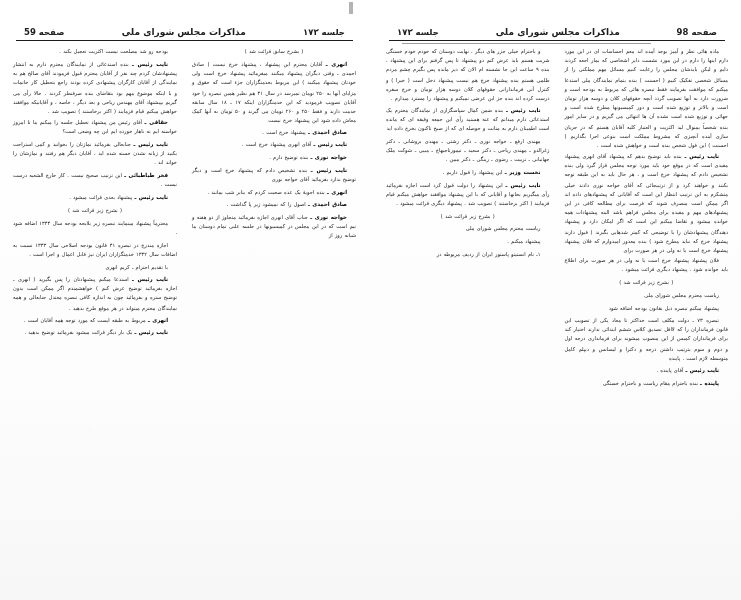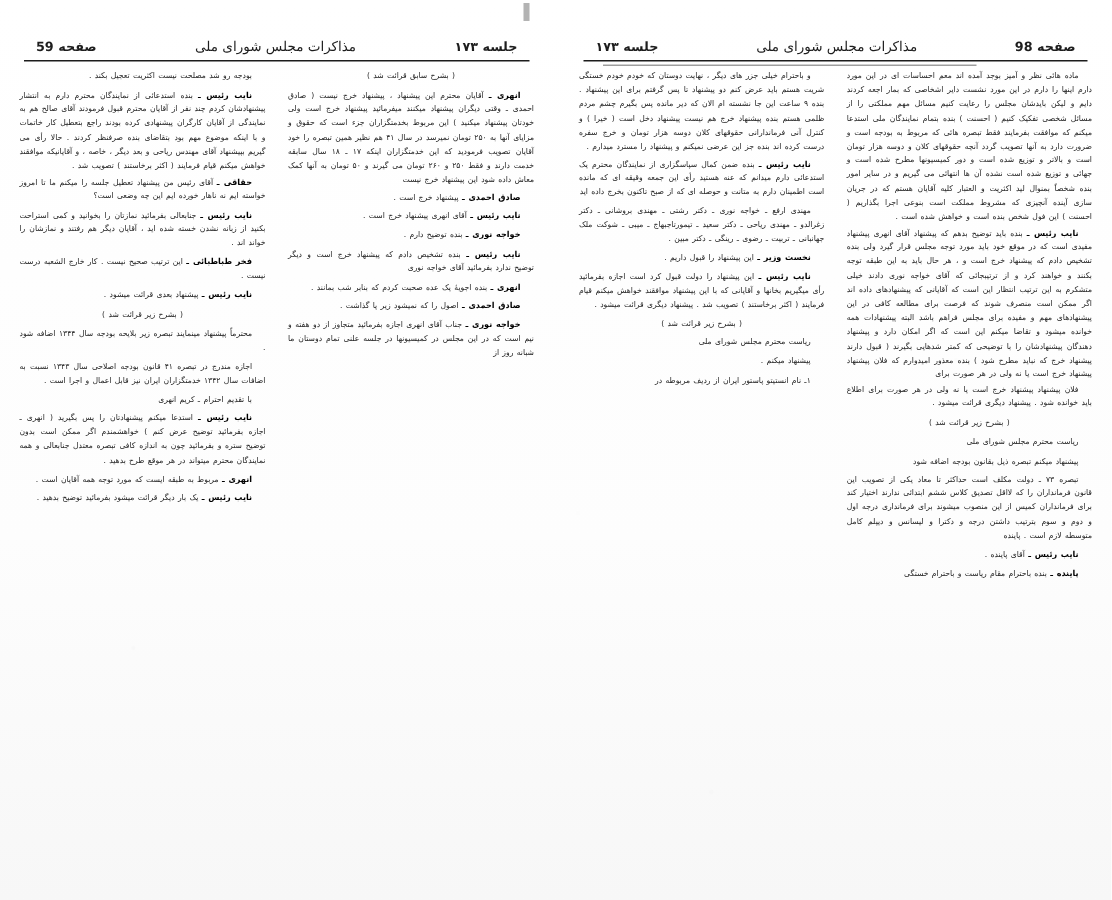--- a/index.html
+++ b/index.html
@@ -48,21 +48,21 @@
     padding:0 14px 1px 14px;
     box-sizing:border-box;
   }
   .hdr-cell{
     font-size:8.5px;
     letter-spacing:.2px;
     white-space:nowrap;
     font-weight:bold;
     color:#1d1d1d;
   }
-  .hdr-center{font-size:9px;font-weight:normal;}
+  .hdr-center{font-size:9px;font-weight:bold;}
   .hdr-rule{
     height:0;
     border-top:1.6px solid #1c1c1c;
     margin:2px 6px 0 6px;
     position:relative;
   }
   .hdr-rule.smudge::after{
     content:"";position:absolute;left:4%;right:22%;top:1.5px;height:1.3px;
     background:rgba(40,40,40,.45);
     filter:blur(.3px);

